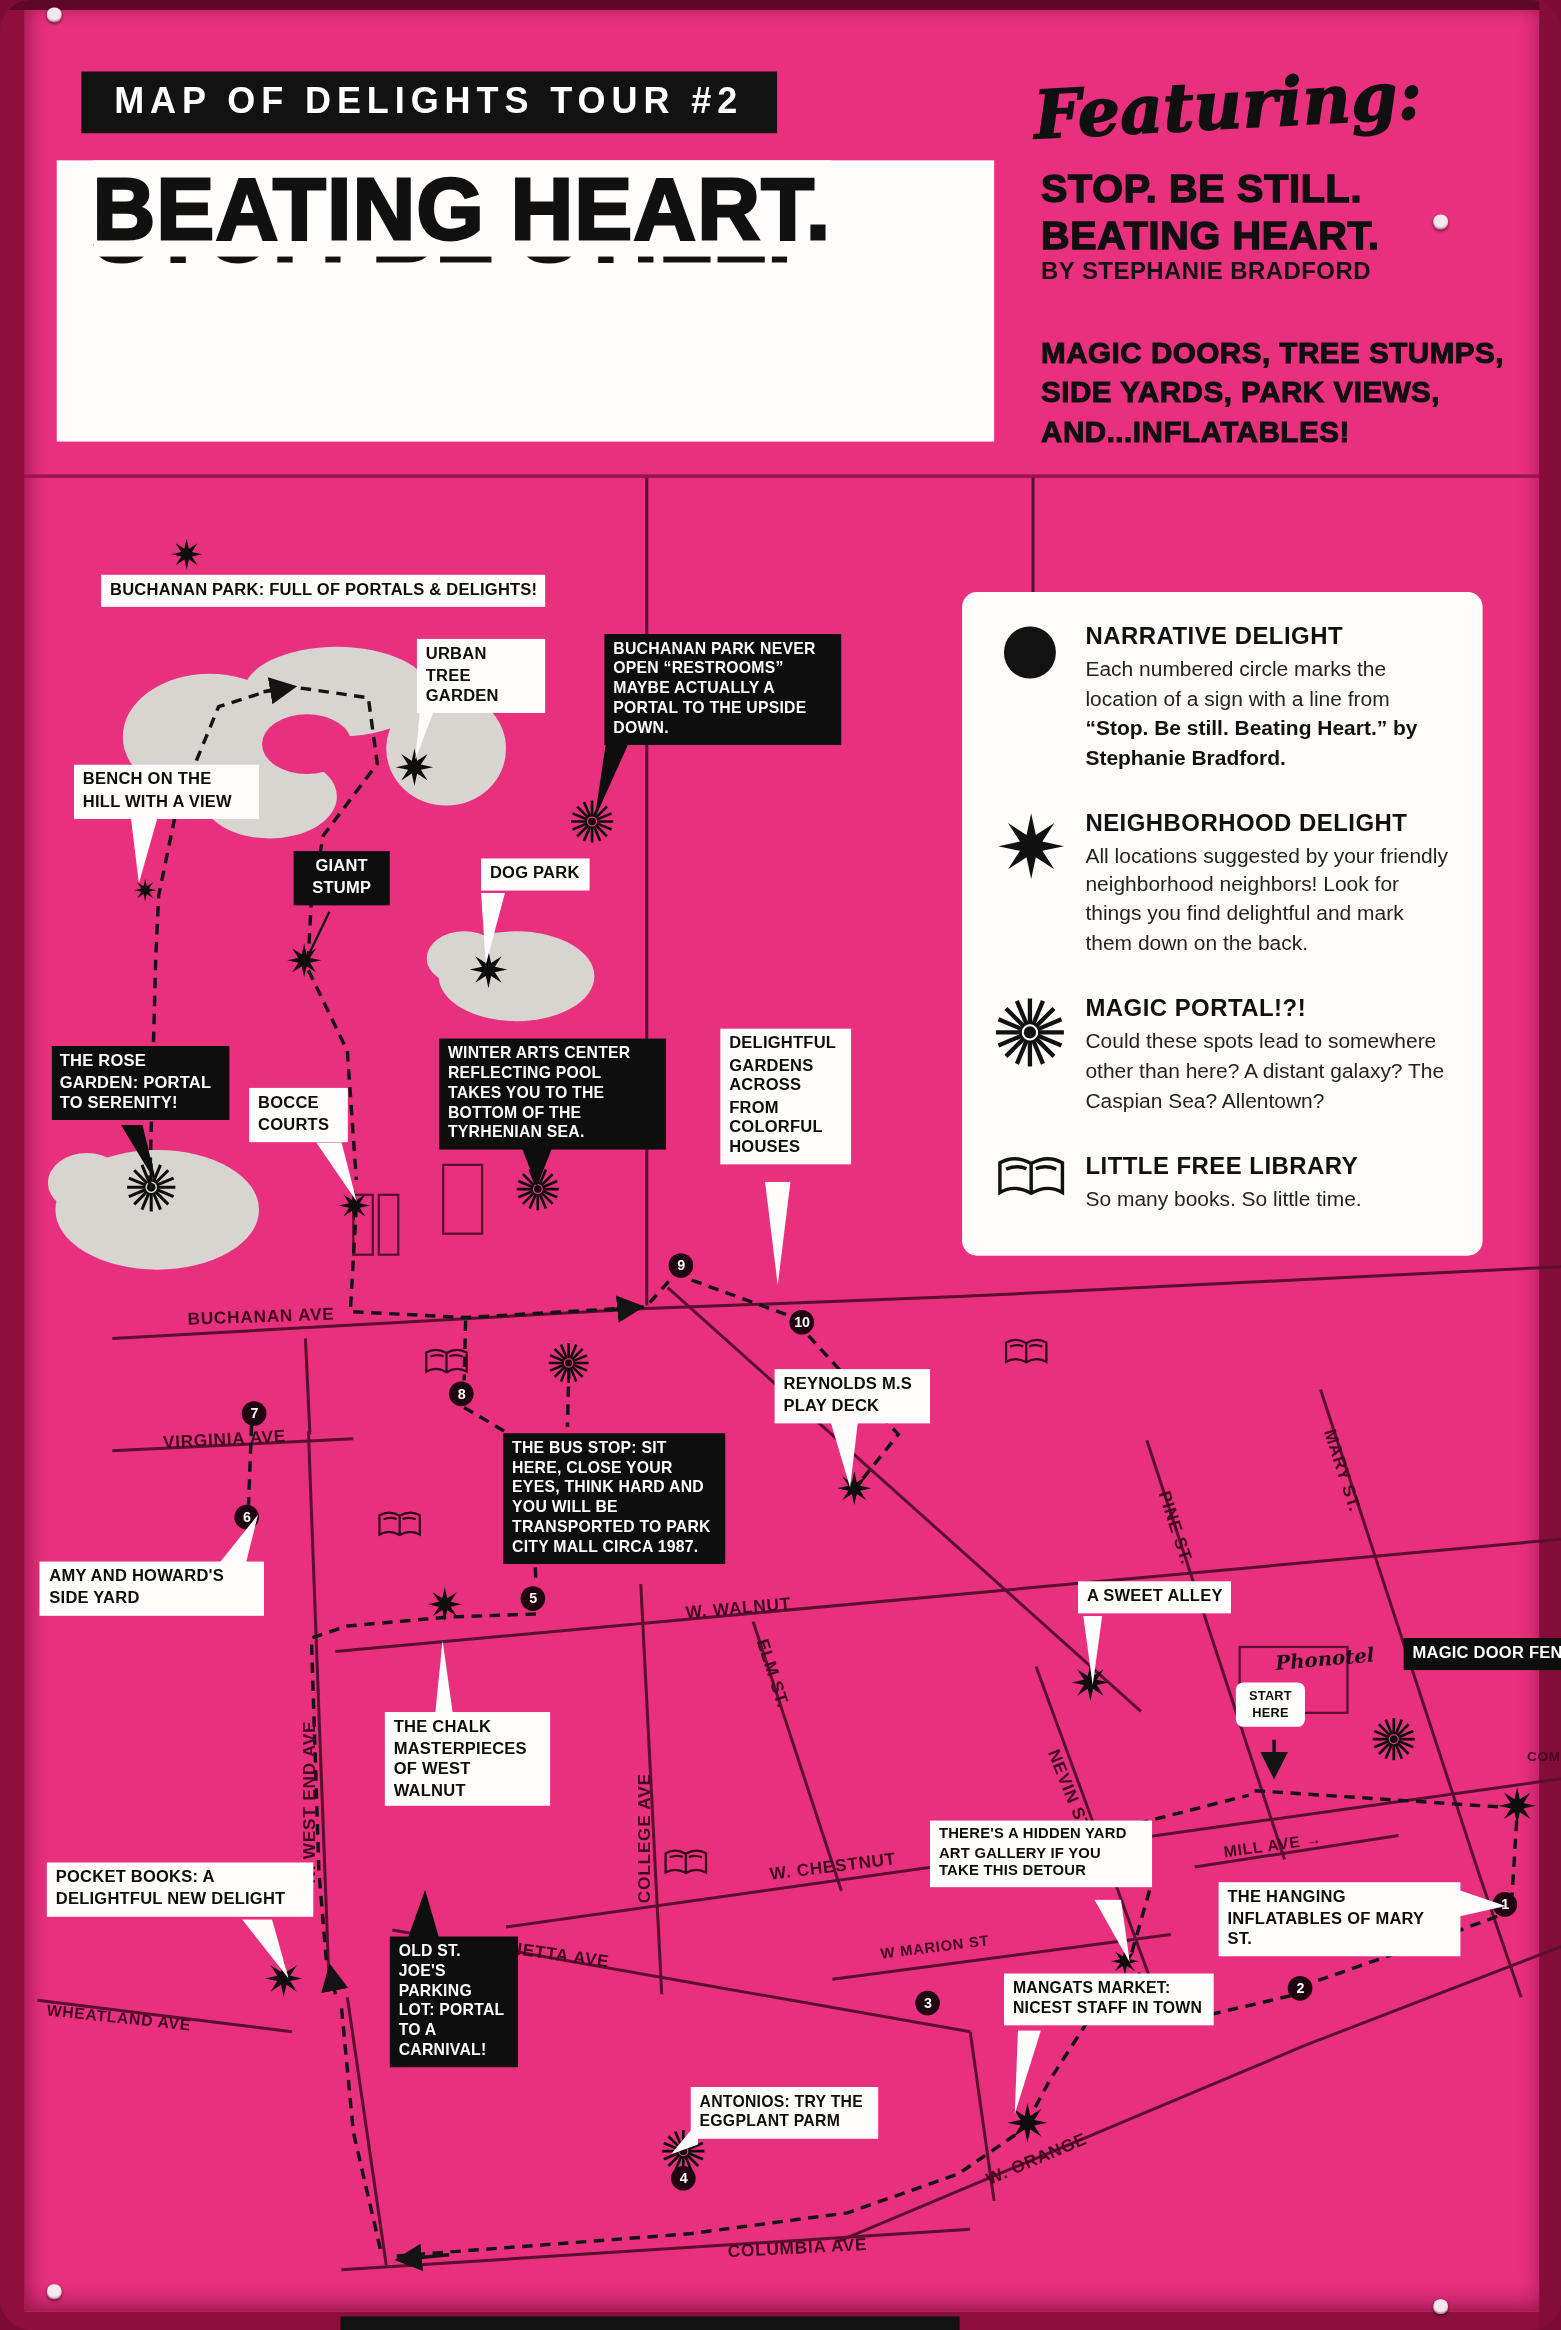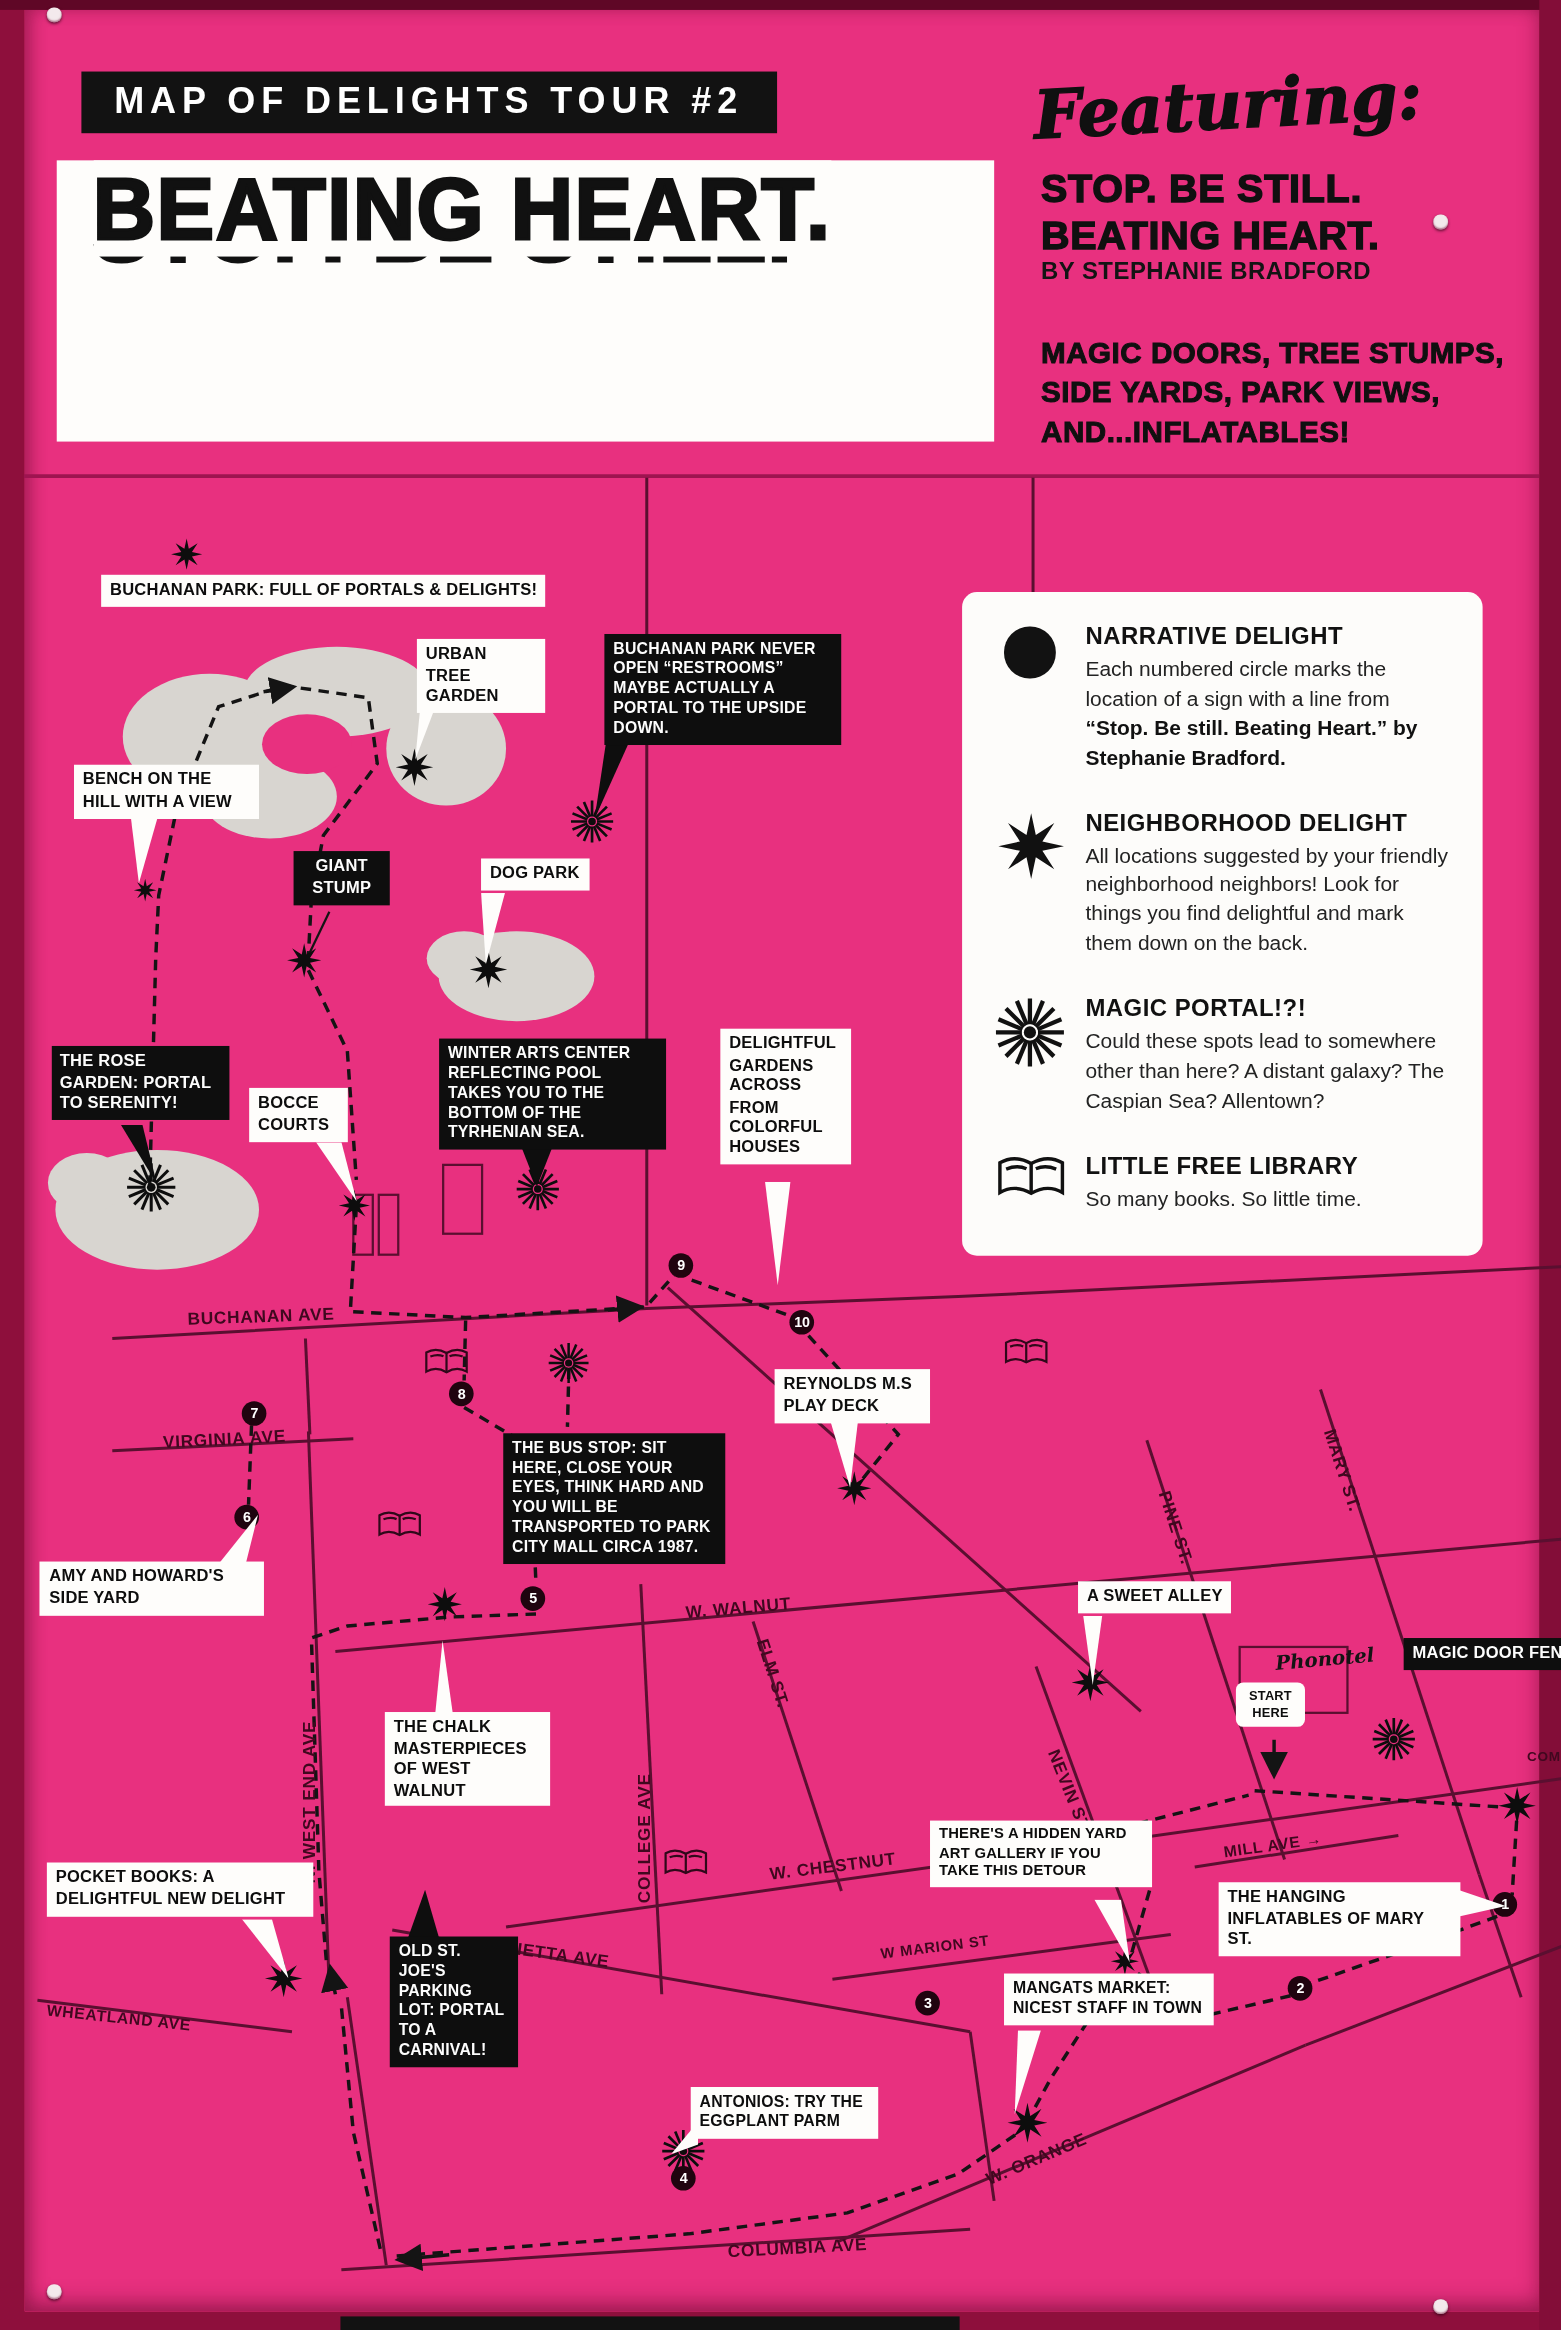--- a/index.html
+++ b/index.html
@@ -1,17 +1,17 @@
 <!DOCTYPE html>
 <html style="font-size:9.7px"><head>
 <meta charset="utf-8">
 <title>Map of Delights Tour #2</title>
 <style>
   html,body{margin:0;padding:0;background:#7c0c34;}
-  .stage{position:relative;width:1561px;height:2330px;overflow:hidden;background:#8e0f3c;}
+  .stage{position:relative;width:1561px;height:2330px;overflow:hidden;background:#8e0f3c;border-radius:31px;}
   .scale{position:absolute;left:0;top:0;width:633px;height:945px;transform:scale(2.4669);transform-origin:0 0;font-family:"Liberation Sans",sans-serif;}
   .poster{position:absolute;left:9.7px;top:3.6px;width:614px;height:933px;background:#e8307f;box-shadow:inset 0 -3.6px 8.5px rgba(90,6,40,.45), inset 2.4px 0 6px rgba(90,6,40,.25);}
   .edge-top{position:absolute;left:0;top:0;width:633px;height:3.6px;background:#5f0726;}
   .edge-right{position:absolute;left:624px;top:0;width:9px;height:945px;background:#830d38;}
   .bottom-strip{position:absolute;left:138px;top:939px;width:251px;height:6px;background:#121212;}
   .pin{position:absolute;width:5.5px;height:5.5px;border-radius:50%;background:#f3e9ec;box-shadow:0 0.6px 1.2px rgba(40,2,18,.7), inset 0 -0.6px 0.6px rgba(120,20,60,.5);}
 
   
   .badge{position:absolute;left:33px;top:28.5px;height:25.5px;line-height:25.5px;padding:0 13.3px;background:#121212;color:#fff;font-size:14.6px;font-weight:700;letter-spacing:2.4px;white-space:nowrap;}
   .titlebox{position:absolute;left:23px;top:65px;width:380px;height:114px;background:#fefdfb;}

